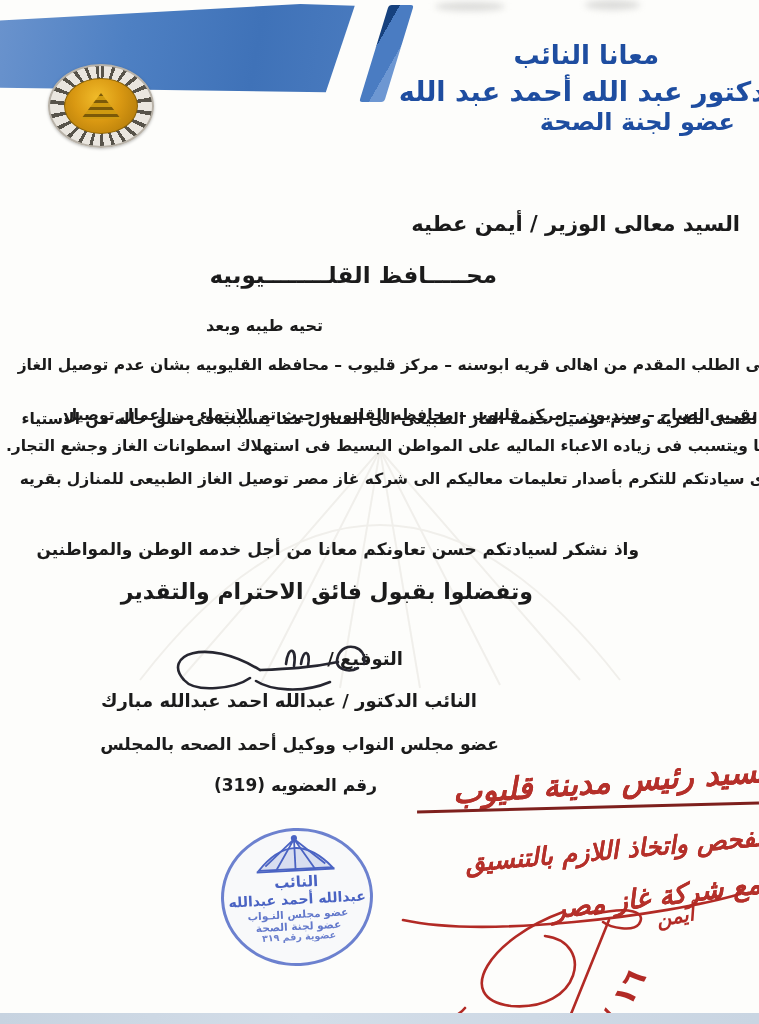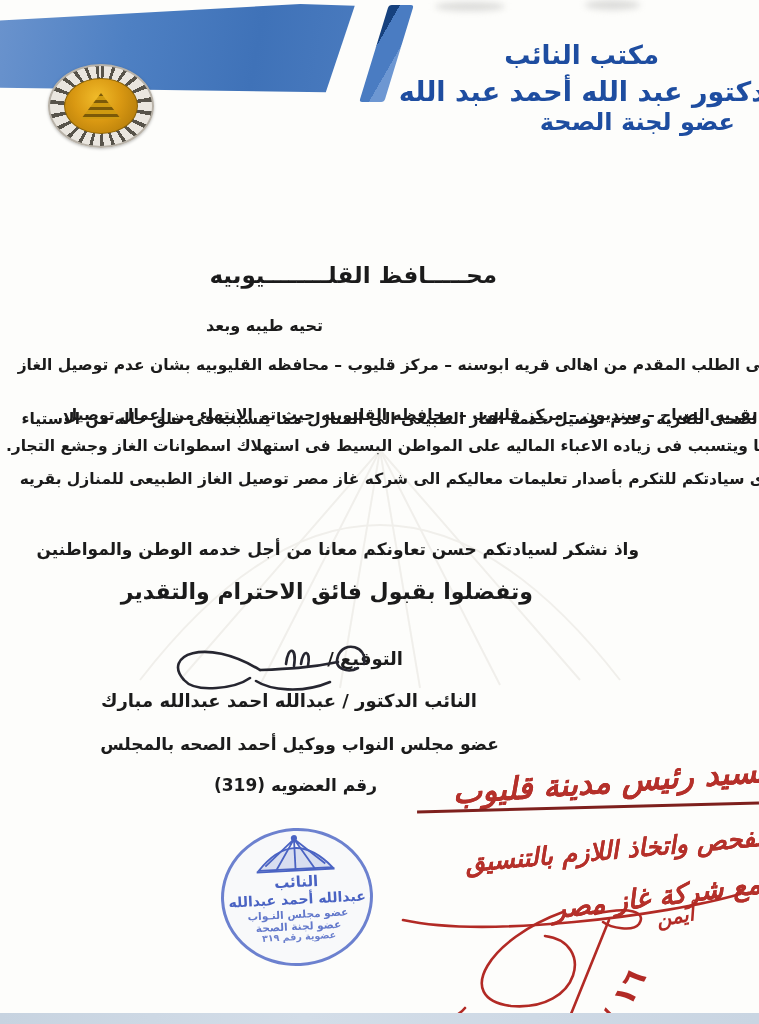--- a/index.html
+++ b/index.html
@@ -121,24 +121,25 @@
       <path d="M30,250 Q270,-60 510,250"></path>
       <line x1="270" y1="20" x2="70" y2="250"></line>
       <line x1="270" y1="20" x2="150" y2="255"></line>
       <line x1="270" y1="20" x2="230" y2="258"></line>
       <line x1="270" y1="20" x2="310" y2="258"></line>
       <line x1="270" y1="20" x2="390" y2="255"></line>
       <line x1="270" y1="20" x2="470" y2="250"></line>
     </g>
   </svg>
 
-  <div class="abs hdr hdr1">مكتب النائب</div>
+  <div class="abs hdr hdr1">معانا النائب</div>
   <div class="abs hdr hdr2">دكتور عبد الله أحمد عبد الله</div>
   <div class="abs hdr hdr3">عضو لجنة الصحة</div>
 
+  <div class="abs blk to-line">السيد معالى الوزير / أيمن عطيه</div>
   <div class="abs blk gov-line">محـــــافظ القلــــــــيوبيه</div>
   <div class="abs blk greet-line">تحيه طيبه وبعد</div>
 
   <div class="abs blk p1 p1l1">لى الطلب المقدم من اهالى قريه ابوسنه – مركز قليوب – محافظه القليوبيه بشان عدم توصيل الغاز</div>
   <div class="abs blk p1 p1l2">بقريه الصباح – سنديون   – مركز قليوب – محافظه القليوبيه حيث تم الانتهاء من اعمال توصيل</div>
   <div class="abs blk p1 p1l3">الصحى للقريه وعدم توصيل خدمه الغاز الطبيعى الى المنازل مما يتسبب فى خلق حاله من الاستياء</div>
   <div class="abs blk p1 p1l4">نا ويتسبب فى زياده الاعباء الماليه على المواطن البسيط فى استهلاك اسطوانات الغاز وجشع التجار.</div>
 
   <div class="abs blk p2">ى سيادتكم  للتكرم بأصدار تعليمات معاليكم الى شركه غاز مصر توصيل الغاز الطبيعى للمنازل بقريه</div>
   <div class="abs blk thanks">واذ نشكر لسيادتكم حسن تعاونكم معانا من أجل خدمه الوطن والمواطنين</div>

